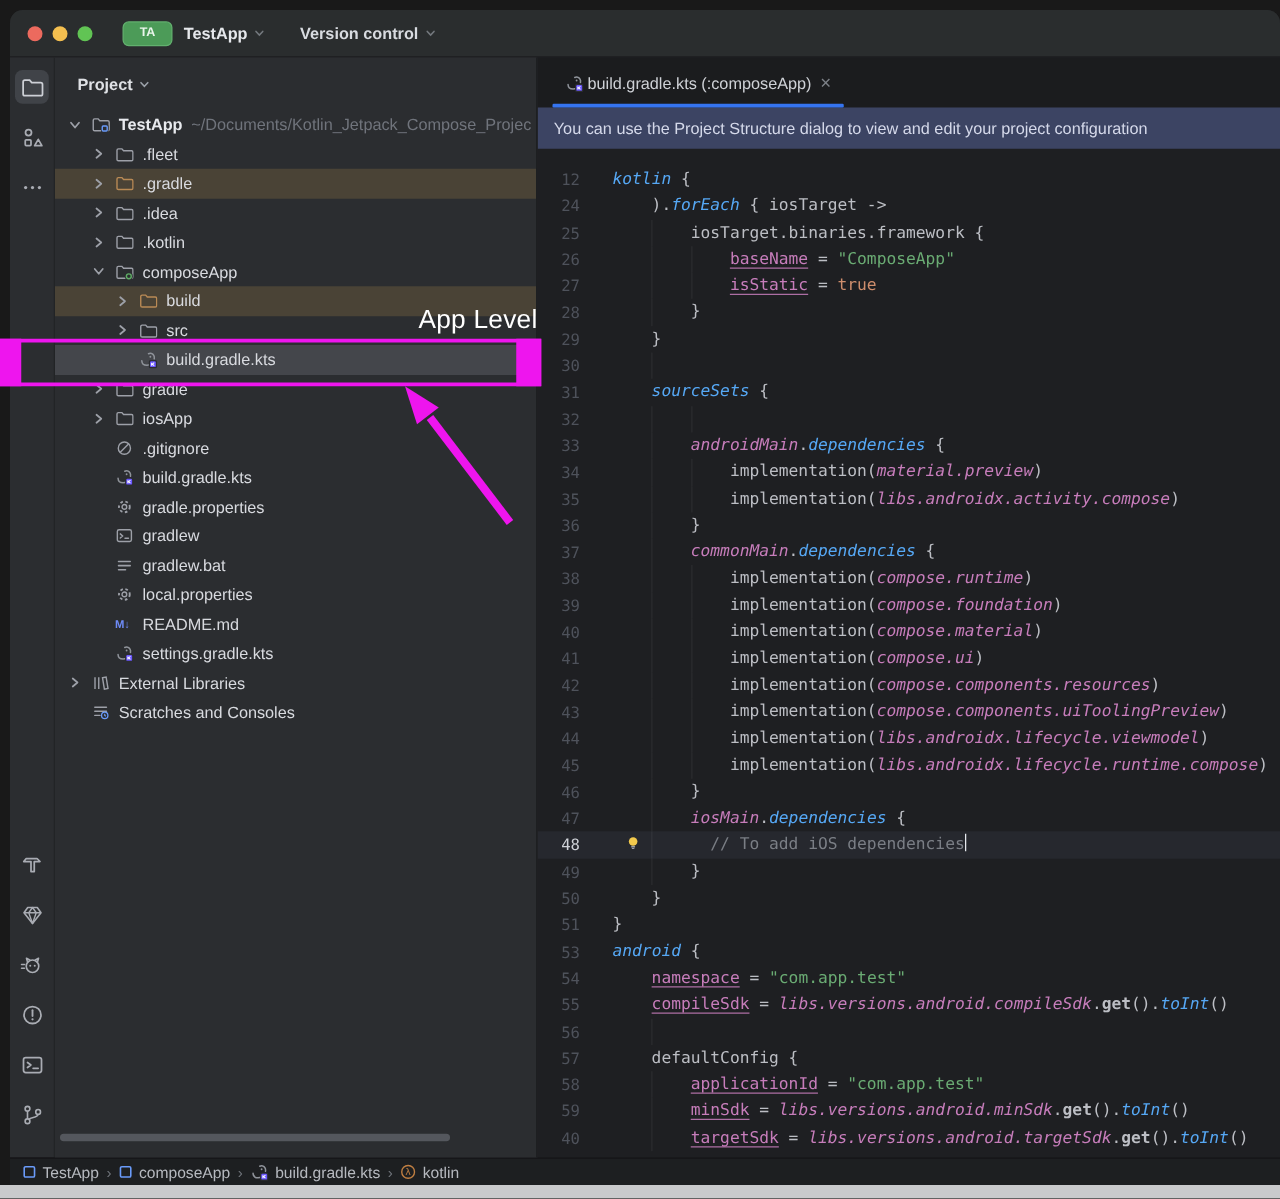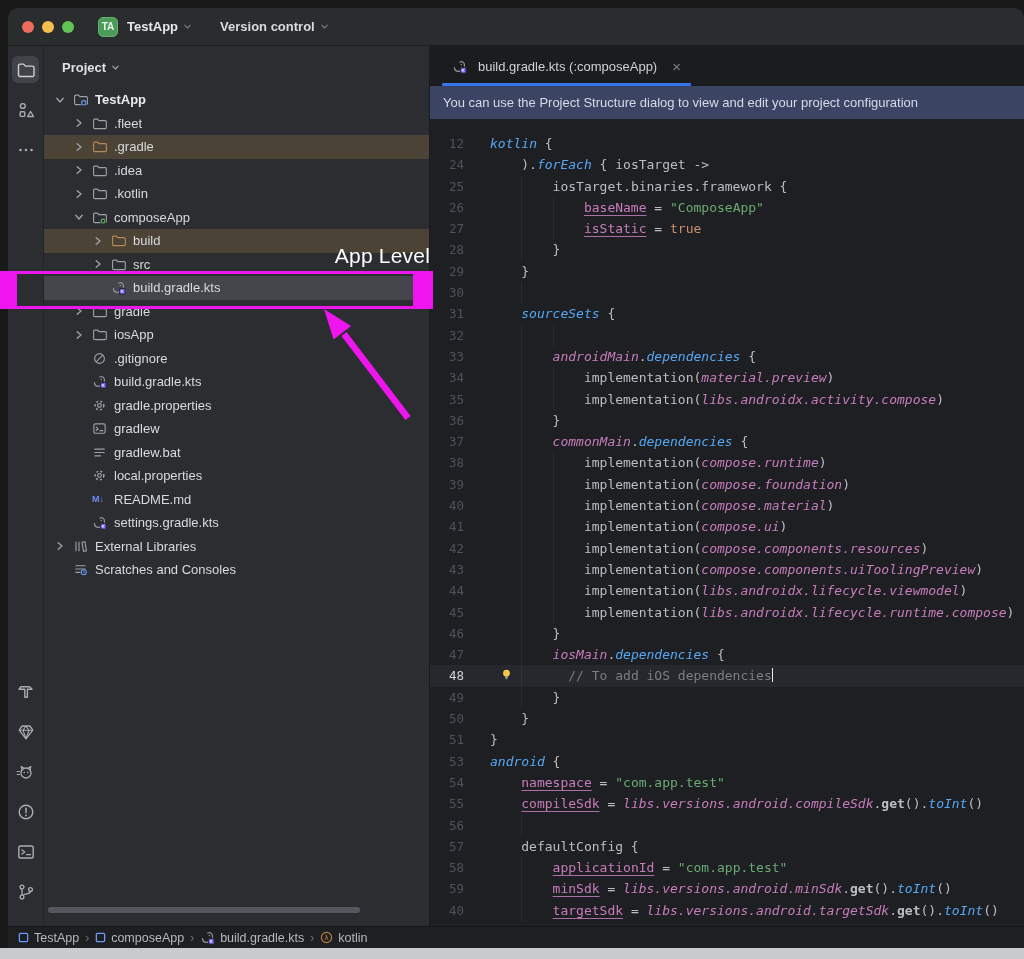--- a/index.html
+++ b/index.html
@@ -9,21 +9,21 @@
   .desk-bottom { position:absolute; left:0; right:0; bottom:0; height:11px; background:#c9cacc; }
 
   .window { position:absolute; left:8px; top:8px; right:0; bottom:11px; background:#1e1f22;
             border-radius:10px 10px 0 0; overflow:hidden; display:flex; flex-direction:column; }
 
   
   .titlebar { flex:0 0 38px; background:#2a2d2e; border-bottom:1px solid #1c1d1f;
               display:flex; align-items:center; }
   .lights { display:flex; gap:8px; margin-left:14px; }
   .light { width:12px; height:12px; border-radius:50%; }
-  .applogo { width:20px; height:20px; border-radius:5px; background:#4c9b58; color:#eaf5ec;
+  .applogo { width:40px; height:20px; border-radius:5px; background:#4c9b58; color:#eaf5ec;
              font-size:10px; font-weight:bold; display:flex; align-items:center; justify-content:center;
              margin-left:24px; border:1px solid #62b06e; }
   .tb-item { display:flex; align-items:center; gap:5px; color:#e6e8ec; font-size:13px; font-weight:600; }
   .tb-item .chev { opacity:.65; }
   .mt { margin-left:9px; } .mt2 { margin-left:28px; color:#d8dbe0; }
 
   
   .main { flex:1; display:flex; min-height:0;justify-content:flex-end; }
   .activity { flex:0 0 36px; background:#2b2d30; border-right:1px solid #222426;
               display:flex; flex-direction:column; align-items:center; padding:10px 0 8px; }
@@ -45,21 +45,21 @@
   .trow .ic { width:19px; flex:0 0 19px; display:flex; align-items:center; }
   .trow .lbl { margin-left:3px; }
   .trow .lbl.bold { font-weight:bold; color:#e8eaee; }
   .trow .path { margin-left:7px; color:#70747c; overflow:hidden; }
   .hscroll { position:absolute; left:4px; bottom:13px; width:312px; height:6px; border-radius:3px;
              background:#5c5f65; opacity:.85; }
 
   
   .editor { flex:1; min-width:0; display:flex; flex-direction:column; background:#1e1f22; }
   .tabbar { flex:0 0 40px; background:#1b1c1e; display:flex; align-items:stretch; padding-left:12px; }
-  .tab { position:relative; display:flex; align-items:center; gap:11px; padding:0 10px;
+  .tab { position:relative; display:flex; align-items:center; gap:3px; padding:0 10px;
          color:#ced1d6; font-size:13px; }
   .tab::after { content:""; position:absolute; left:0; right:0; bottom:0; height:3px;
                 background:#3574f0; border-radius:1px; }
   .tab .close { color:#7c8087; font-size:15px; margin-left:4px; line-height:1; }
   .banner { flex:0 0 33px; background:#3c4463; color:#d5d9ea; font-size:13px;
             display:flex; align-items:center; padding-left:13px; }
   .codearea { flex:1; overflow:hidden; padding-top:14px;
               font-family:"DejaVu Sans Mono", monospace; font-size:13px; position:relative; }
   .cl { display:flex; height:21.3px; line-height:21.3px; position:relative; }
   .cl.cur { background:#26282e; }
@@ -231,20 +231,21 @@
                 </span>
               </span>
               <span class="ic">
                 <svg viewBox="0 0 16 16" width="15" height="15">
                   <path d="M1.7 4.5c0-.7.5-1.2 1.2-1.2h3l1.4 1.6h6.8c.7 0 1.2.5 1.2 1.2v6.2c0 .7-.5 1.2-1.2 1.2H2.9c-.7 0-1.2-.5-1.2-1.2z" fill="none" stroke="#9da0a8" stroke-width="1.2"></path>
                   <rect x="8.3" y="8.3" width="6.4" height="6.4" rx="1" fill="#2b2d30"></rect>
                   <rect x="9.4" y="9.4" width="4.2" height="4.2" rx=".8" fill="none" stroke="#6a9bfa" stroke-width="1.2"></rect>
                 </svg>
               </span>
               <span class="lbl bold">TestApp</span>
+              <span class="path">~/Documents/Kotlin_Jetpack_Compose_Projec</span>
             </div>
             <div class="trow" style="padding-left: 31px;">
               <span class="chev-slot">
                 <span class="ic">
                   <svg viewBox="0 0 10 10" width="10" height="10">
                     <path d="M3.2 1.8L7 5 3.2 8.2" fill="none" stroke="#9da0a8" stroke-width="1.4" stroke-linecap="round" stroke-linejoin="round"></path>
                   </svg>
                 </span>
               </span>
               <span class="ic">

